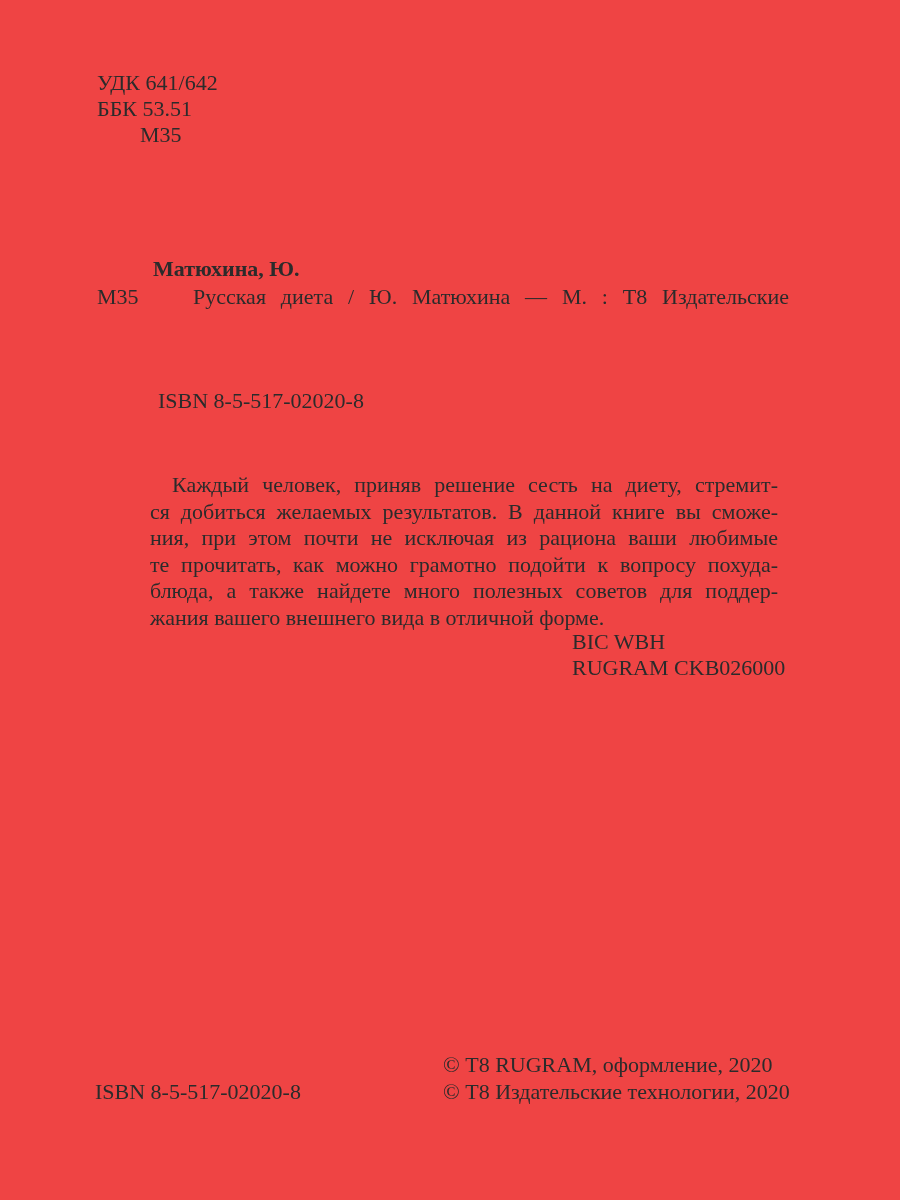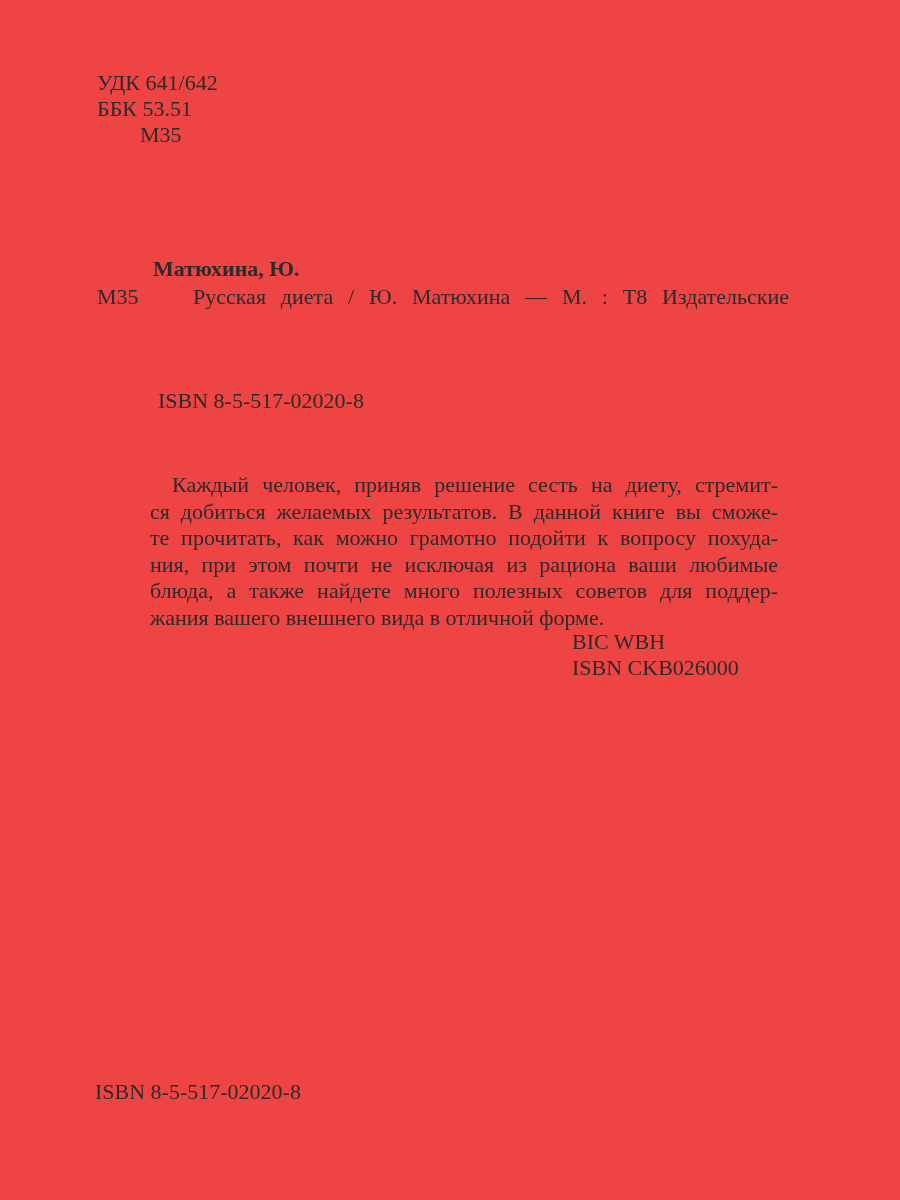--- a/index.html
+++ b/index.html
@@ -70,26 +70,30 @@
 
   <div class="abs catalog-author">Матюхина, Ю.</div>
   <div class="abs catalog-code">М35</div>
   <div class="abs catalog-line1">Русская диета / Ю. Матюхина — М. : Т8 Издательские</div>
 
   <div class="abs isbn-main">ISBN 8-5-517-02020-8</div>
 
   <div class="abs annotation">
     <div class="ann-line first">Каждый человек, приняв решение сесть на диету, стремит-</div>
     <div class="ann-line">ся добиться желаемых результатов. В данной книге вы сможе-</div>
+    <div class="ann-line">ния, при этом почти не исключая из рациона ваши любимые</div>
     <div class="ann-line">те прочитать, как можно грамотно подойти к вопросу похуда-</div>
-    <div class="ann-line">ния, при этом почти не исключая из рациона ваши любимые</div>
     <div class="ann-line">блюда, а также найдете много полезных советов для поддер-</div>
     <div class="ann-line last">жания вашего внешнего вида в отличной форме.</div>
   </div>
 
   <div class="abs trade-codes">
     <div>BIC WBH</div>
-    <div>ISBN CKB026000</div>
+    <div>RUGRAM CKB026000</div>
   </div>
 
   <div class="abs footer-isbn">ISBN 8-5-517-02020-8</div>
+  <div class="abs copyrights">
+    <div>© Т8 RUGRAM, оформление, 2020</div>
+    <div>© Т8 Издательские технологии, 2020</div>
+  </div>
 
 </div>
 
 </body></html>

